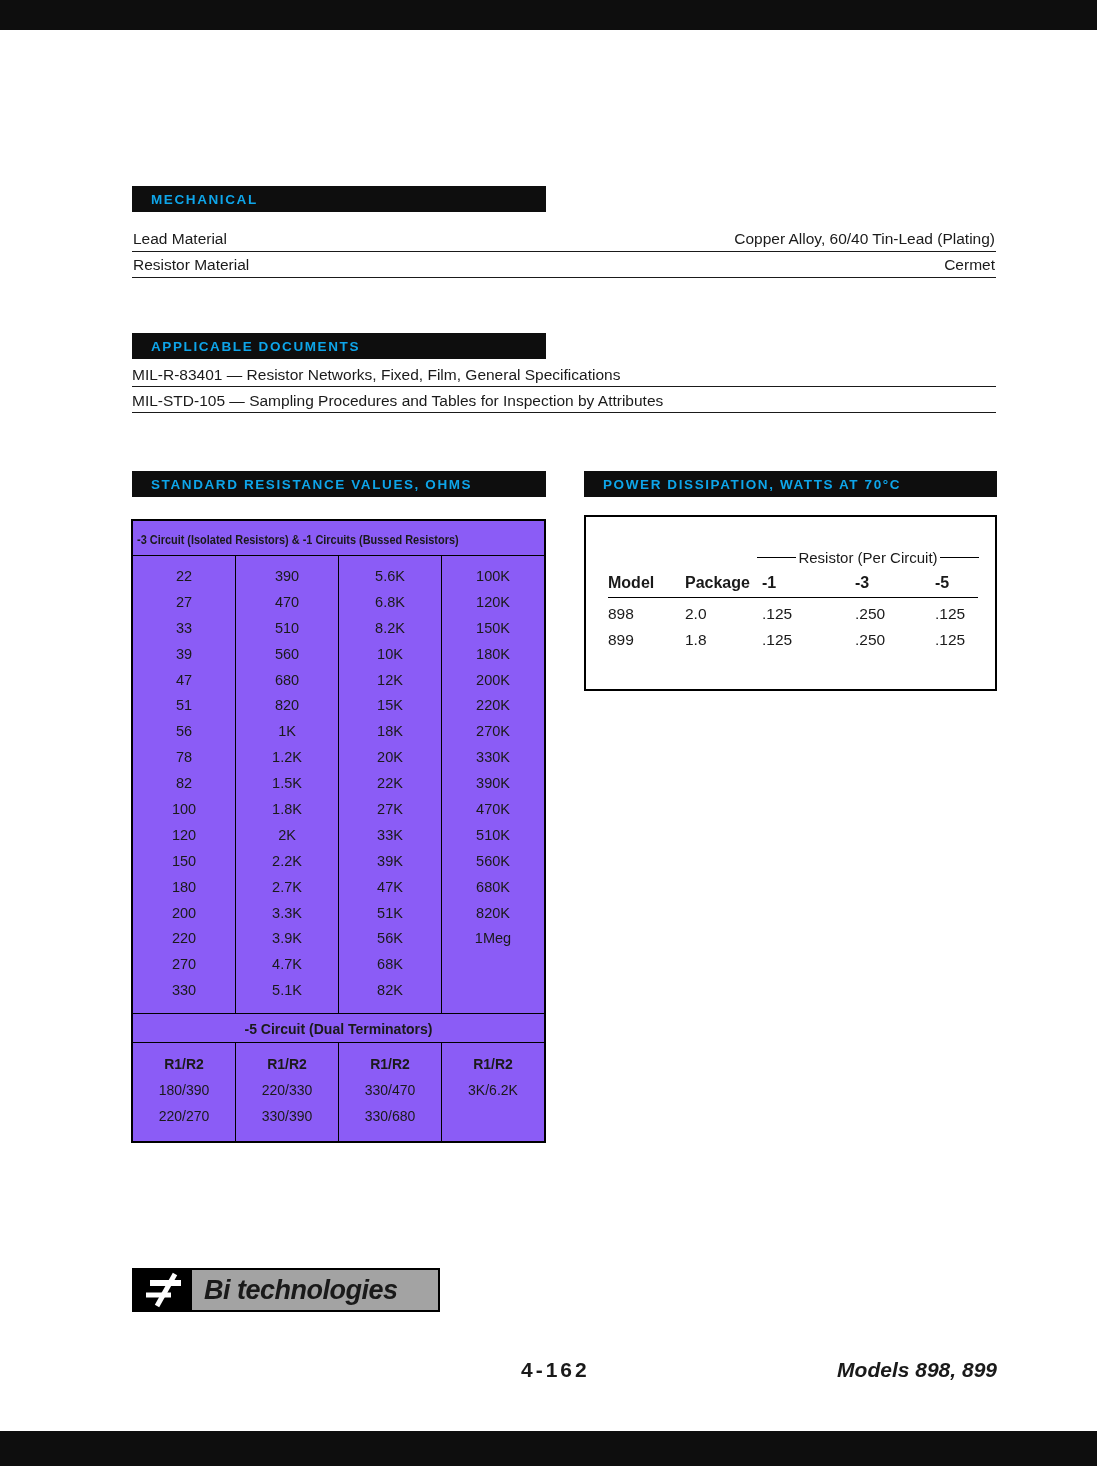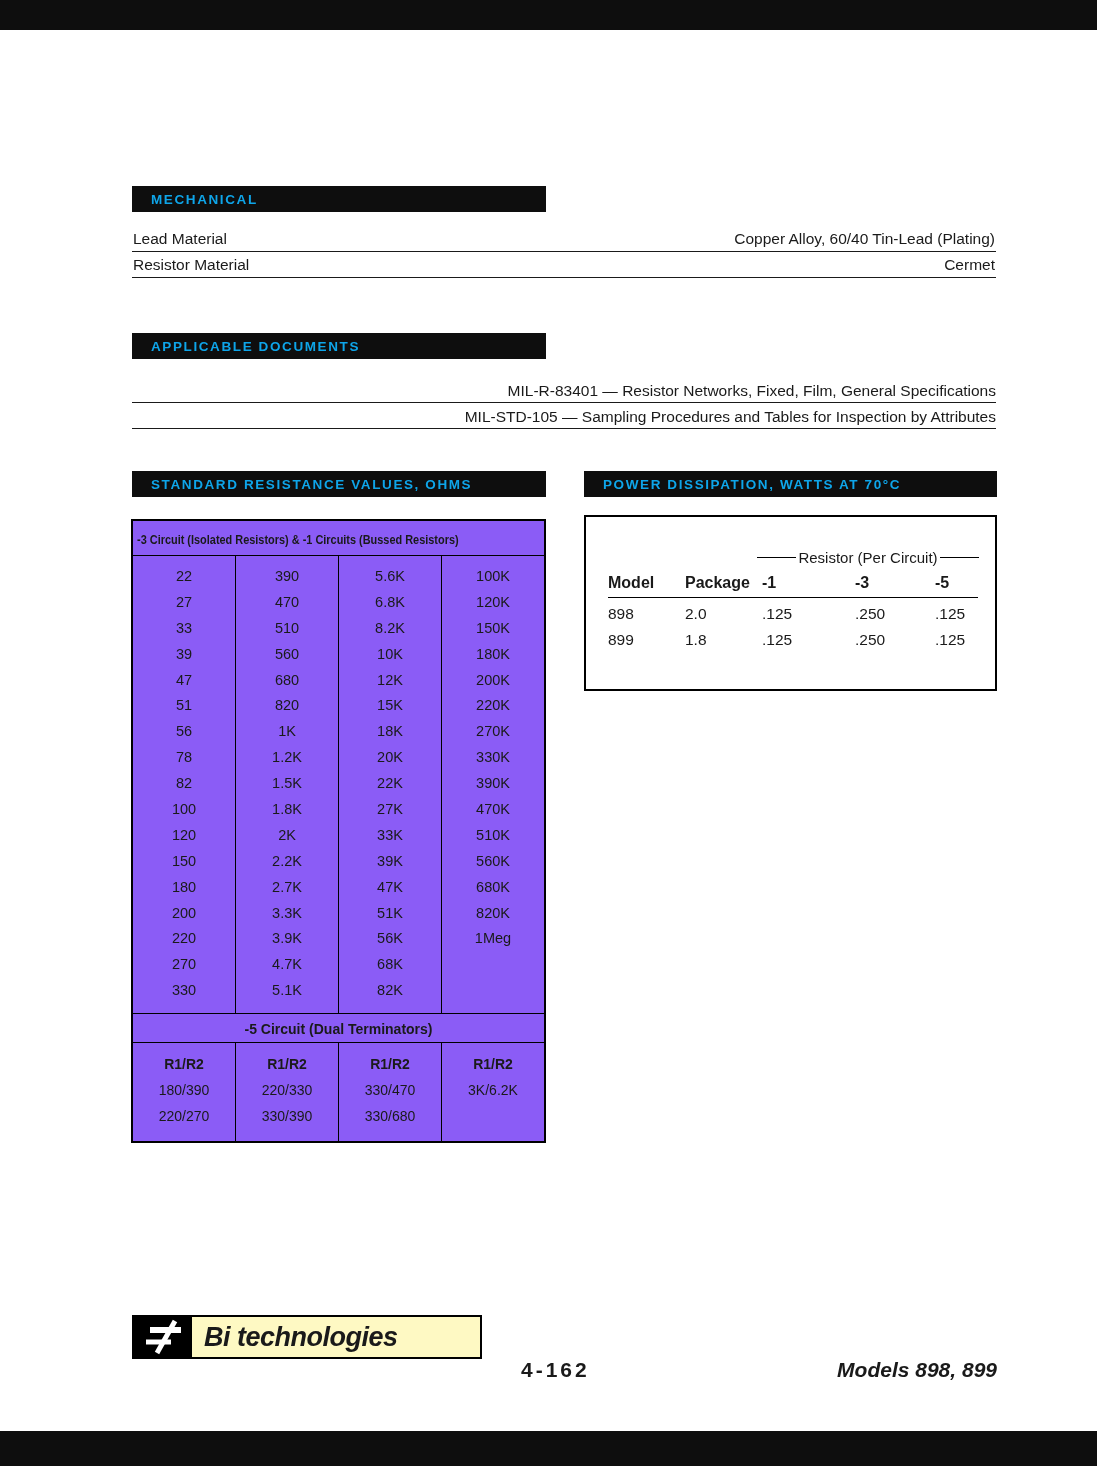--- a/index.html
+++ b/index.html
@@ -24,21 +24,21 @@
   #bar-documents  { left:132px; top:333px; width:414px; }
   #bar-resistance { left:132px; top:471px; width:414px; }
   #bar-power      { left:584px; top:471px; width:413px; }
 
   .spec-table { position:absolute; left:132px; top:226px; width:864px; }
   .spec-row {
     height:26px; display:flex; justify-content:space-between; align-items:center;
     border-bottom:1.5px solid var(--rule); font-size:15.5px; padding:0 1px;
   }
 
-  .doc-table { position:absolute; left:132px; top:377px; width:864px;text-align:right; }
+  .doc-table { position:absolute; left:132px; top:361px; width:864px; }
   .doc-row {
     height:26px; line-height:27px; border-bottom:1.5px solid var(--rule);
     font-size:15.5px; white-space:nowrap;
   }
 
   
   .res-table { position:absolute; left:131px; top:519px; width:415px; border:2px solid #000; background:#8b5cf6; }
   .res-title { height:35px; line-height:36px; border-bottom:1.5px solid #000; padding-left:4px; white-space:nowrap; overflow:hidden; }
   .res-title span { display:inline-block; font-weight:700; font-size:13px; transform:scaleX(0.84); transform-origin:0 50%; }
   .res-grid { display:flex; border-bottom:1.5px solid #000; }
@@ -60,22 +60,22 @@
   .power-head {
     display:grid; grid-template-columns:77px 77px 93px 80px 1fr;
     margin:7px 17px 0 22px; padding-bottom:5px; border-bottom:1.5px solid #000;
     font-weight:700; font-size:16px;
   }
   .power-rows { margin:3px 17px 0 22px; }
   .power-row { display:grid; grid-template-columns:77px 77px 93px 80px 1fr; height:26px; align-items:center; font-size:15.5px; }
 
   
   .footer-logo {
-    position:absolute; left:132px; top:1315px; width:350px; height:44px;
-    border:2px solid #000; display:flex; align-items:center; background:#fef9c3;
+    position:absolute; left:132px; top:1268px; width:308px; height:44px;
+    border:2px solid #000; display:flex; align-items:center; background:#a3a3a3;
   }
   .logo-glyph { width:58px; height:40px; flex:0 0 auto; display:block; }
   .logo-text { font-weight:700; font-style:italic; font-size:27px; margin-left:12px; letter-spacing:-0.5px; white-space:nowrap; }
   .page-number { position:absolute; left:521px; top:1358px; font-weight:700; font-size:21px; letter-spacing:3px; }
   .footer-models { position:absolute; right:100px; top:1358px; font-weight:700; font-style:italic; font-size:21px; }
 </style>
 </head>
 <body>
 
 <div class="hbar" id="top-bar"></div>

